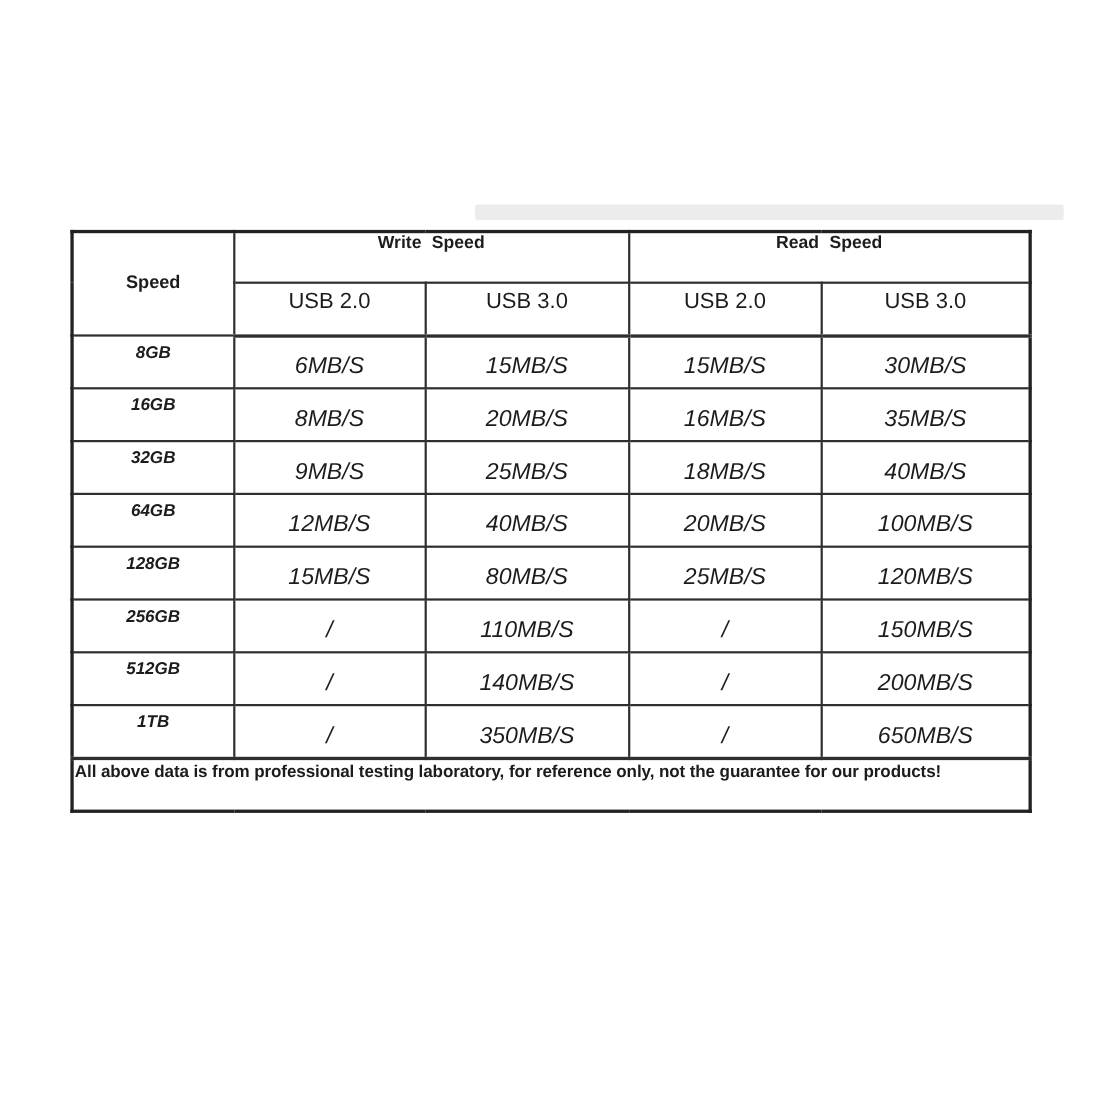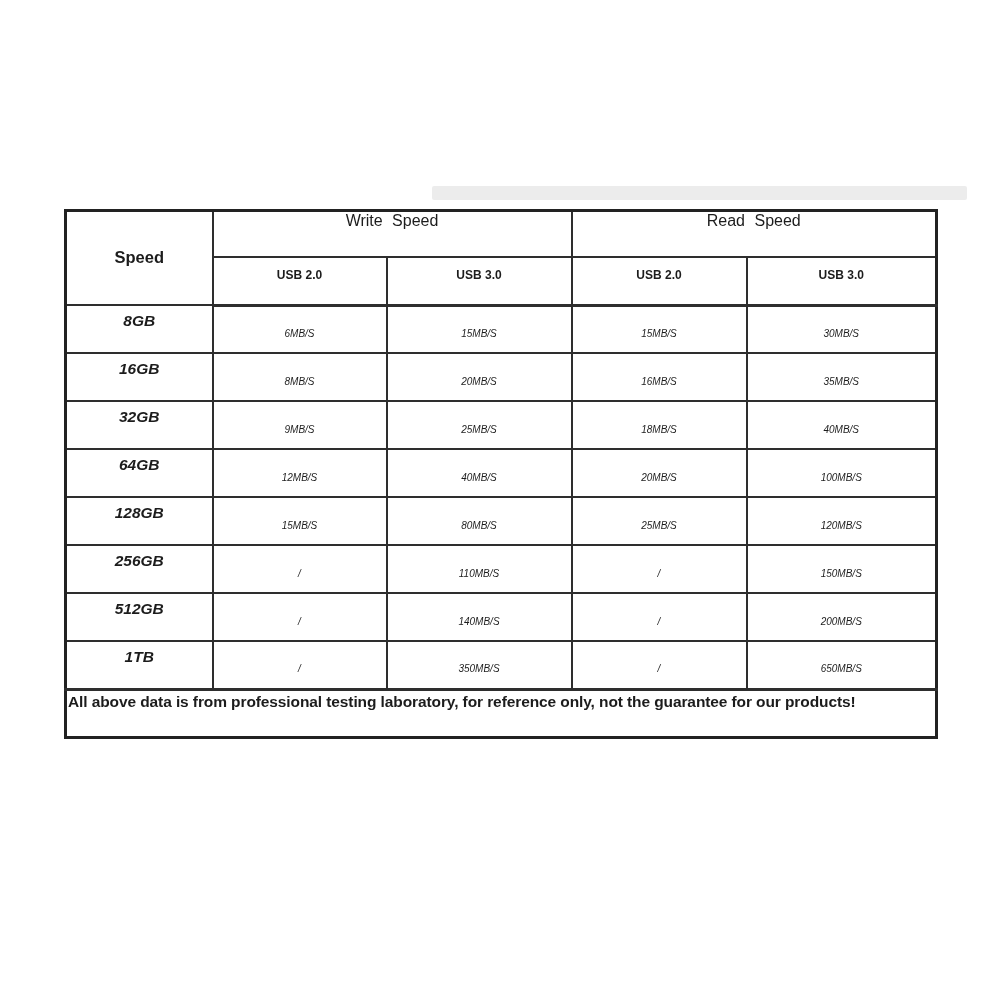--- a/index.html
+++ b/index.html
@@ -36,37 +36,37 @@
     overflow:hidden;
   }
   
   tr.group-row{height:46px;}
   tr.sub-row{height:48px;}
   th.corner{
     font-size:16.5px;font-weight:bold;
     vertical-align:middle;padding-bottom:2px;
   }
   th.group{
-    font-size:16px;font-weight:normal;word-spacing:5px;
+    font-size:16px;font-weight:bold;word-spacing:5px;
     vertical-align:middle;padding-bottom:26px;
   }
   th.sub{
-    font-size:12px;font-weight:bold;
+    font-size:20px;font-weight:normal;
     vertical-align:middle;padding-bottom:12px;
   }
   thead tr.sub-row th{border-bottom-width:3px;}
   
   tbody tr{height:48px;font-style:italic;}
   tbody th,tbody td{border-top-width:3px;border-bottom-width:3px;}
   tbody th.cap{
     font-size:15.5px;font-weight:bold;
     vertical-align:top;padding-top:6px;
   }
   tbody td.val{
-    font-size:10px;font-weight:normal;
+    font-size:21px;font-weight:normal;
     vertical-align:middle;padding-top:8px;
   }
   
   tfoot tr{height:48px;}
   tfoot td.footnote{
     border-top-width:3px;
     font-size:15.5px;font-weight:bold;
     text-align:left;vertical-align:top;
     padding:2px 0 0 1px;
     white-space:nowrap;letter-spacing:-0.1px;margin-top:32px;

